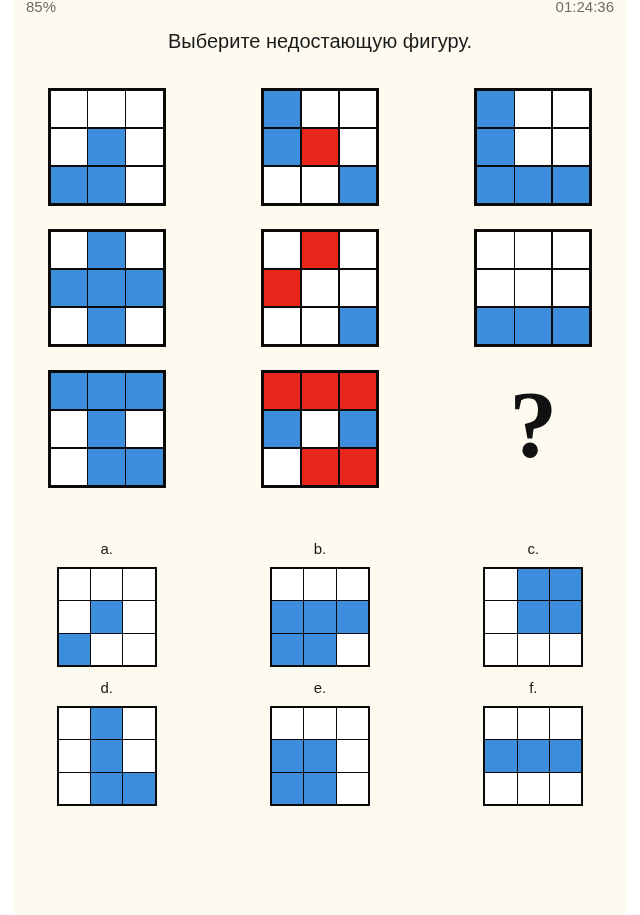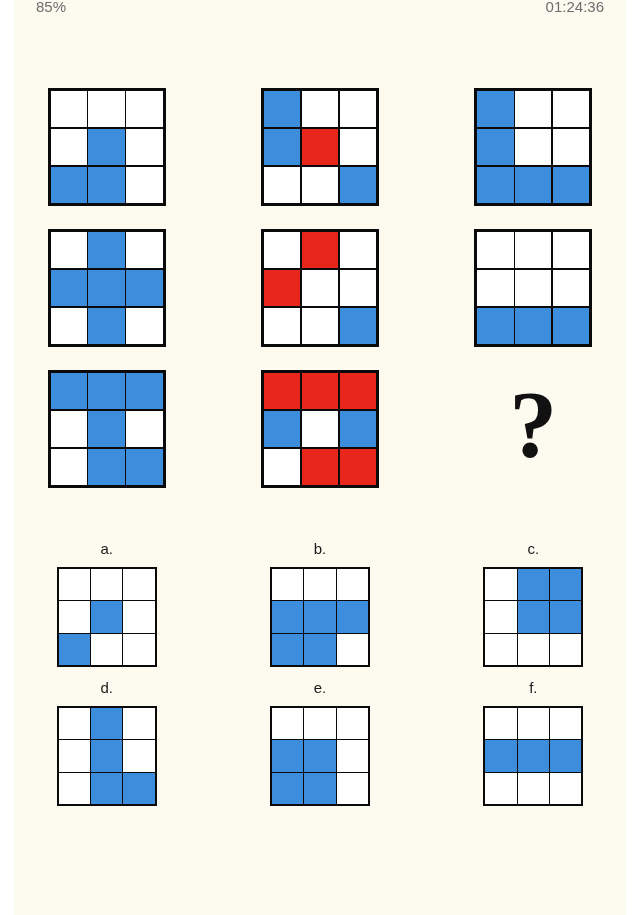--- a/index.html
+++ b/index.html
@@ -32,21 +32,21 @@
 
   .status-bar {
     position: absolute;
     top: 0;
     left: 14px;
     right: 14px;
     height: 14px;
     display: flex;
     justify-content: space-between;
     align-items: flex-start;
-    padding: 0 22px;
+    padding: 0 12px;
     box-sizing: border-box;
     color: #6d6d6d;
     font-size: 15px;
     line-height: 13px;
     overflow: hidden;
   }
 
   .question-title {
     position: absolute;
     top: 30px;
@@ -132,20 +132,21 @@
 <div class="screen">
 
   <div class="side-strip left"></div>
   <div class="side-strip right"></div>
 
   <div class="status-bar">
     <span>85%</span>
     <span>01:24:36</span>
   </div>
 
+  <div class="question-title">Выберите недостающую фигуру.</div>
 
   <div class="matrix" id="matrix">
       <div class="grid3">
         <div class="cell"></div>
         <div class="cell"></div>
         <div class="cell"></div>
         <div class="cell"></div>
         <div class="cell b"></div>
         <div class="cell"></div>
         <div class="cell b"></div>

